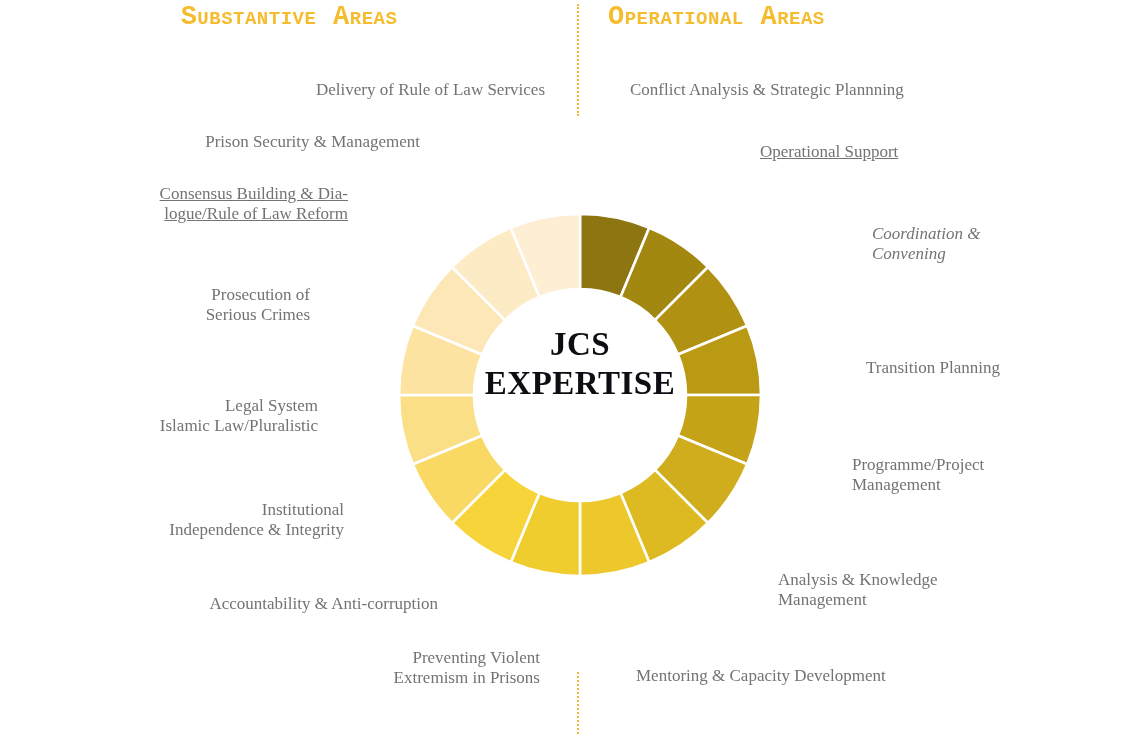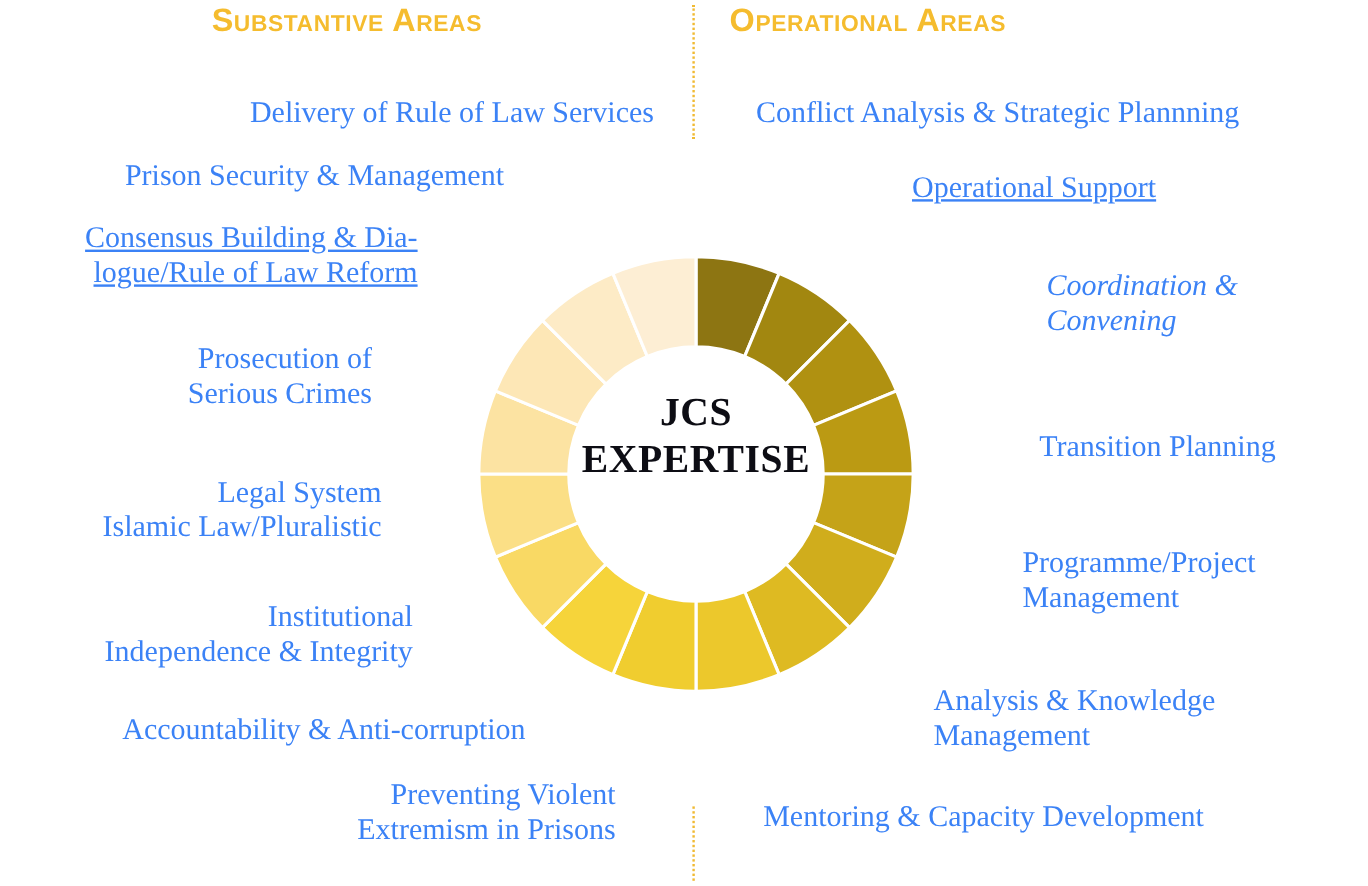--- a/index.html
+++ b/index.html
@@ -13,21 +13,21 @@
     height: 738px;
     background: #ffffff;
     overflow: hidden;
     font-family: "Liberation Serif", "DejaVu Serif", serif;
   }
 
   
   .col-title {
     position: absolute;
     top: 2px;
-    font-family: Liberation Sans, sans-serif;
+    font-family: Liberation Mono, monospace;
     font-weight: bold;
     font-size: 27px;
     font-variant: small-caps;
     letter-spacing: 0.5px;
     color: #f5bc2e;
     white-space: nowrap;
   }
   #title-substantive { left: 0; width: 578px; text-align: center; }
   #title-operational { left: 608px; width: 556px; text-align: left; }
 
@@ -64,36 +64,36 @@
     color: #0d0d14;
     letter-spacing: 0.5px;
     pointer-events: none;
   }
   #center-label .ln { display: block; }
 
   
   .seg-label {
     position: absolute;
     font-family: "Liberation Serif", "DejaVu Serif", serif;
-    font-size: 25px;
+    font-size: 17px;
     line-height: 1.17;
-    color: #3b82f6;
+    color: #737373;
   }
   .seg-label.left  { text-align: right; }
   .seg-label.right { text-align: left; }
 
   
   #lbl-l0 { left: 10px;  top: 80px;  width: 535px; }
   #lbl-l1 { left: 10px;  top: 132px; width: 410px; }
   #lbl-l2 { left: 6px;   top: 184px; width: 342px; text-decoration: underline; }
   #lbl-l3 { left: 10px;  top: 285px; width: 300px; }
   #lbl-l4 { left: 6px;   top: 396px; width: 312px; }
   #lbl-l5 { left: 6px;   top: 500px; width: 338px; }
   #lbl-l6 { left: 6px;   top: 594px; width: 432px; }
-  #lbl-l7 { left: 173px; top: 648px; width: 340px; }
+  #lbl-l7 { left: 200px; top: 648px; width: 340px; }
 
   
   #lbl-r0 { left: 630px; top: 80px;  width: 508px; }
   #lbl-r1 { left: 760px; top: 142px; width: 380px; text-decoration: underline; }
   #lbl-r2 { left: 872px; top: 224px; width: 294px; font-style: italic; }
   #lbl-r3 { left: 866px; top: 358px; width: 274px; }
   #lbl-r4 { left: 852px; top: 455px; width: 288px; }
   #lbl-r5 { left: 778px; top: 570px; width: 362px; }
   #lbl-r6 { left: 636px; top: 666px; width: 460px; }
 </style>

